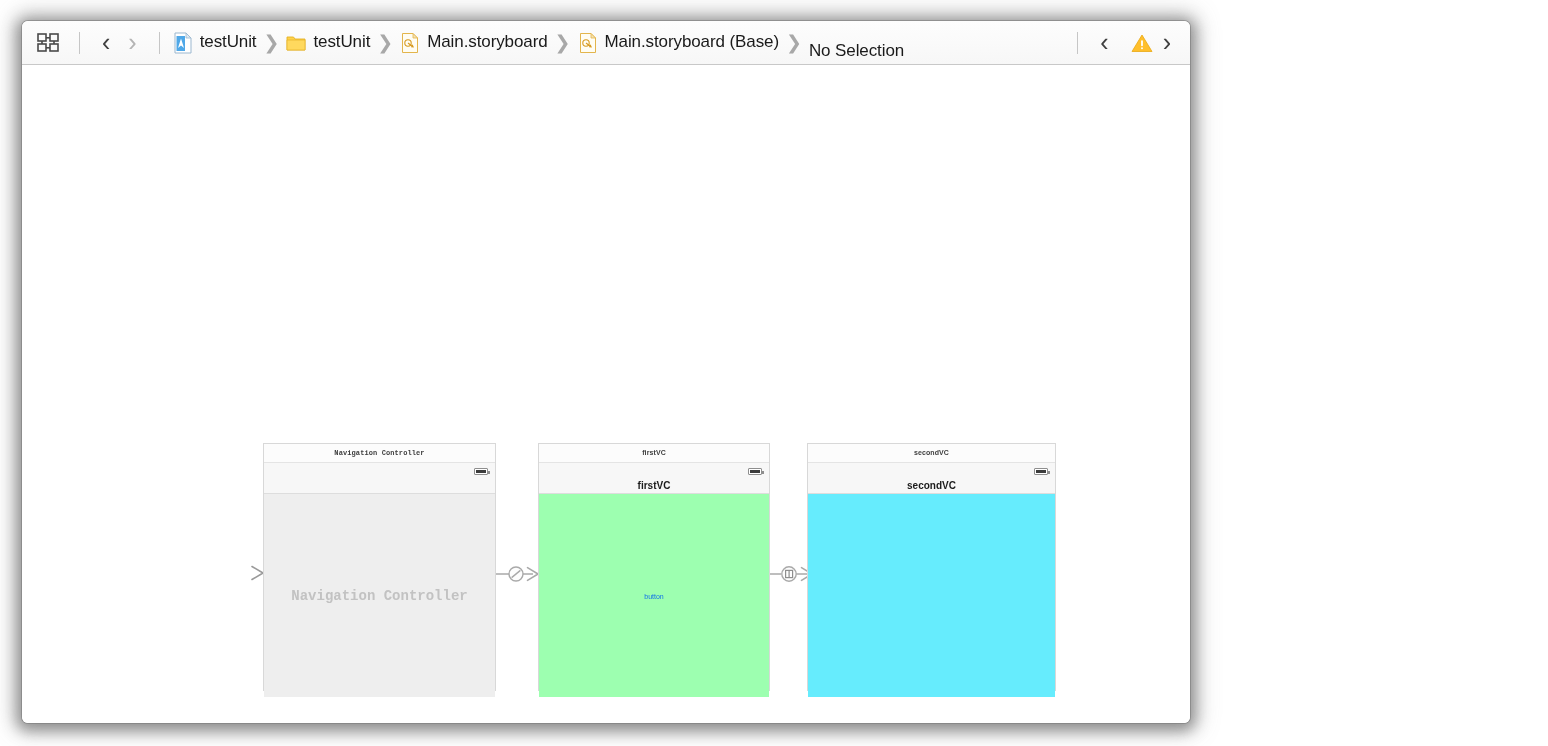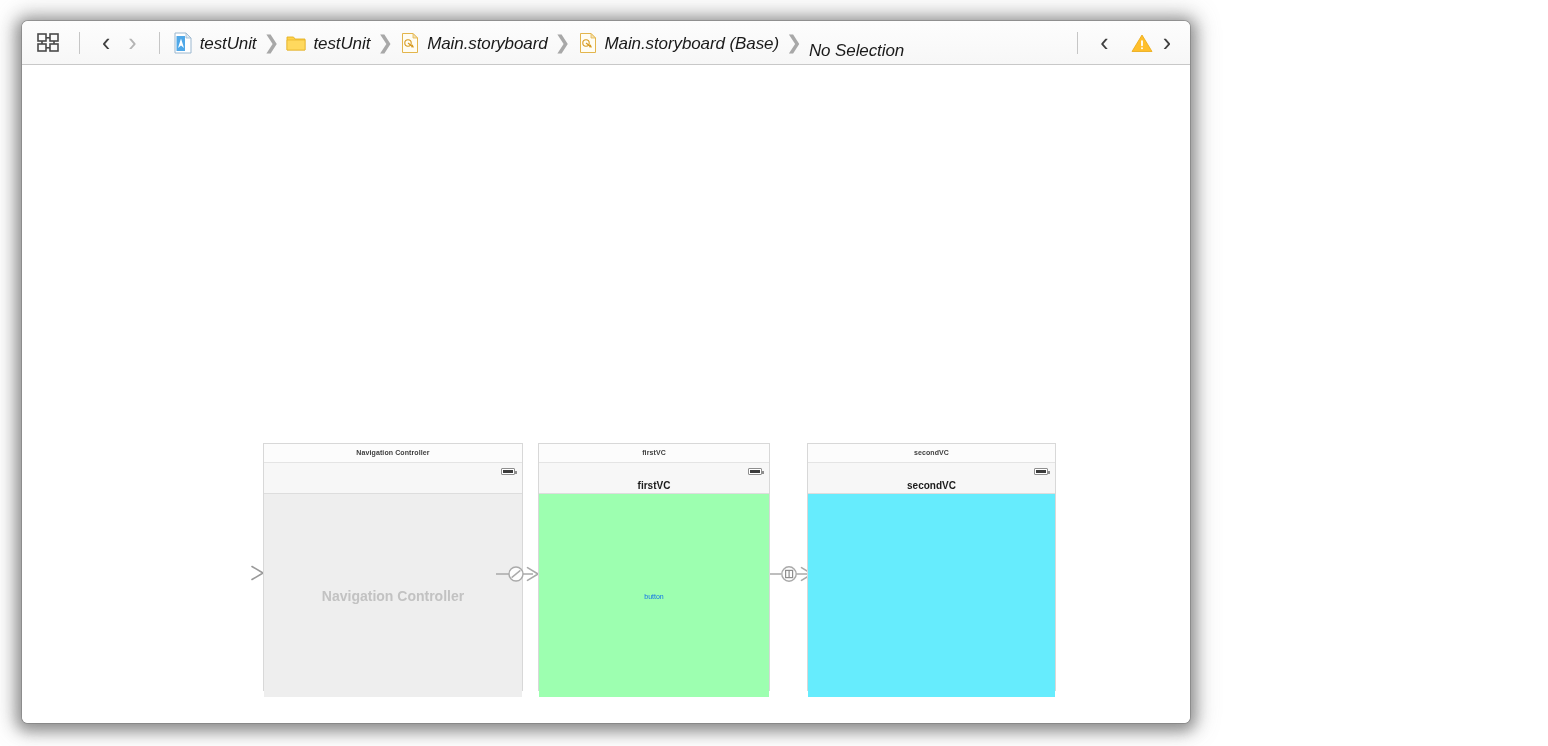--- a/index.html
+++ b/index.html
@@ -76,23 +76,22 @@
   .crumbs {
     display: flex;
     align-items: center;
     flex: 1 1 auto;
     min-width: 0;
     overflow: hidden;
   }
 
   .crumb {
     display: flex;
-    align-items: flex-end;
+    align-items: flex-start;
     flex: none;
-    font-style: italic;
   }
 
   .crumb-label {
     font-size: 17px;
     color: #1a1a1a;
     letter-spacing: -0.1px;
     margin-left: 7px;
   }
   .crumb-label.plain { margin-left: 0; margin-top: 16px; }
 
@@ -335,21 +334,21 @@
             <linearGradient id="fadeArrow" x1="0" y1="0" x2="1" y2="0">
               <stop offset="0%" stop-color="#b8b8b8" stop-opacity="0.15"></stop>
               <stop offset="100%" stop-color="#9a9a9a" stop-opacity="1"></stop>
             </linearGradient>
           </defs>
           <path d="M1 11 H40" stroke="url(#fadeArrow)" stroke-width="1.6" fill="none"></path>
           <path d="M34 4.5 L45 11 L34 17.5" stroke="#9a9a9a" stroke-width="1.6" fill="none" stroke-linecap="round" stroke-linejoin="round"></path>
         </svg>
       </span>
 
-      <div class="scene" style="left:241px; top:378px; width:260px; height:248px;">
+      <div class="scene" style="left:241px; top:378px; width:233px; height:248px;font-family:Liberation Mono, monospace;">
         <div class="scene-title">Navigation Controller</div>
         <div class="navbar">
           <span class="navbar-title"></span>
           <span class="battery"></span>
         </div>
         <div class="content" style="background:#eeeeee;">
           <span class="vc-center-label">Navigation Controller</span>
         </div>
       </div>
 

